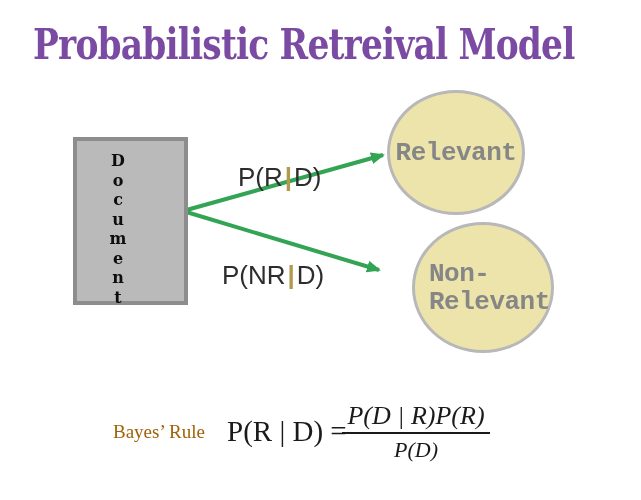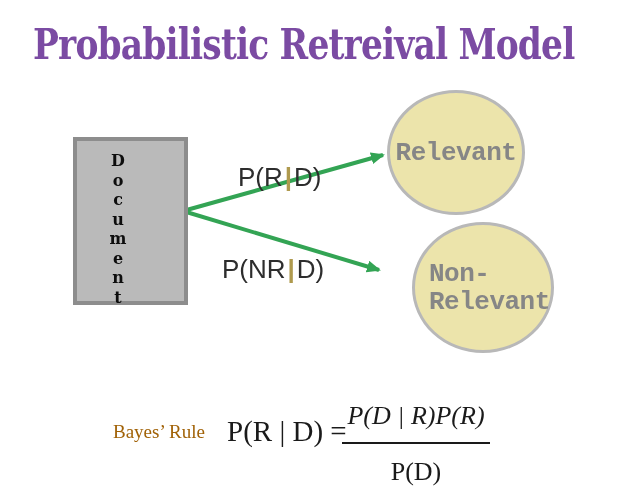--- a/index.html
+++ b/index.html
@@ -59,42 +59,42 @@
   #node-relevant{left:387px;top:90px;width:138px;height:125px;align-items:center;}
   #node-nonrelevant{left:412px;top:222px;width:142px;height:131px;align-items:flex-start;padding-left:14px;}
 
   
   .edge-label{
     font-family:"Liberation Sans", sans-serif;
     font-size:26px;line-height:30px;color:#2d2d2d;
     white-space:nowrap;
   }
   #label-relevant{left:238px;top:124px;margin-top:38px;}
-  #label-nonrelevant{left:222px;top:254px;}
+  #label-nonrelevant{left:222px;top:260px;}
   .cond-bar{color:var(--bar,#af9a4e);font-weight:bold;padding:0 2px;}
 
   
   .serif{font-family:"Liberation Serif", serif;}
   #bayes-label{
     left:113px;top:421px;font-size:19px;font-weight:400;color:#a16207;
   }
   #bayes-lhs{
     left:227px;top:415px;font-size:29px;color:#1a1a1a;
     white-space:nowrap;
   }
   #fraction{
     left:342px;top:401px;width:148px;text-align:center;color:#1a1a1a;
   }
   #fraction .num{
     font-size:26px;font-style:italic;line-height:30px;
-    border-bottom:2px solid #1a1a1a;display:block;padding-bottom:11px;
+    border-bottom:2px solid #1a1a1a;display:block;padding-bottom:1px;
     white-space:nowrap;
   }
   #fraction .den{
-    font-size:26px;line-height:30px;display:block;padding-top:13px;
+    font-size:22px;font-style:italic;line-height:30px;display:block;padding-top:1px;
   }
 </style>
 </head>
 <body>
 
 <div id="title" class="abs">Probabilistic Retreival Model</div>
 
 <svg id="edges" class="abs" width="641" height="500" viewBox="0 0 641 500" xmlns="http://www.w3.org/2000/svg">
   <defs>
     <marker id="ah" markerUnits="userSpaceOnUse" markerWidth="14" markerHeight="12" refX="12" refY="6" orient="auto">

